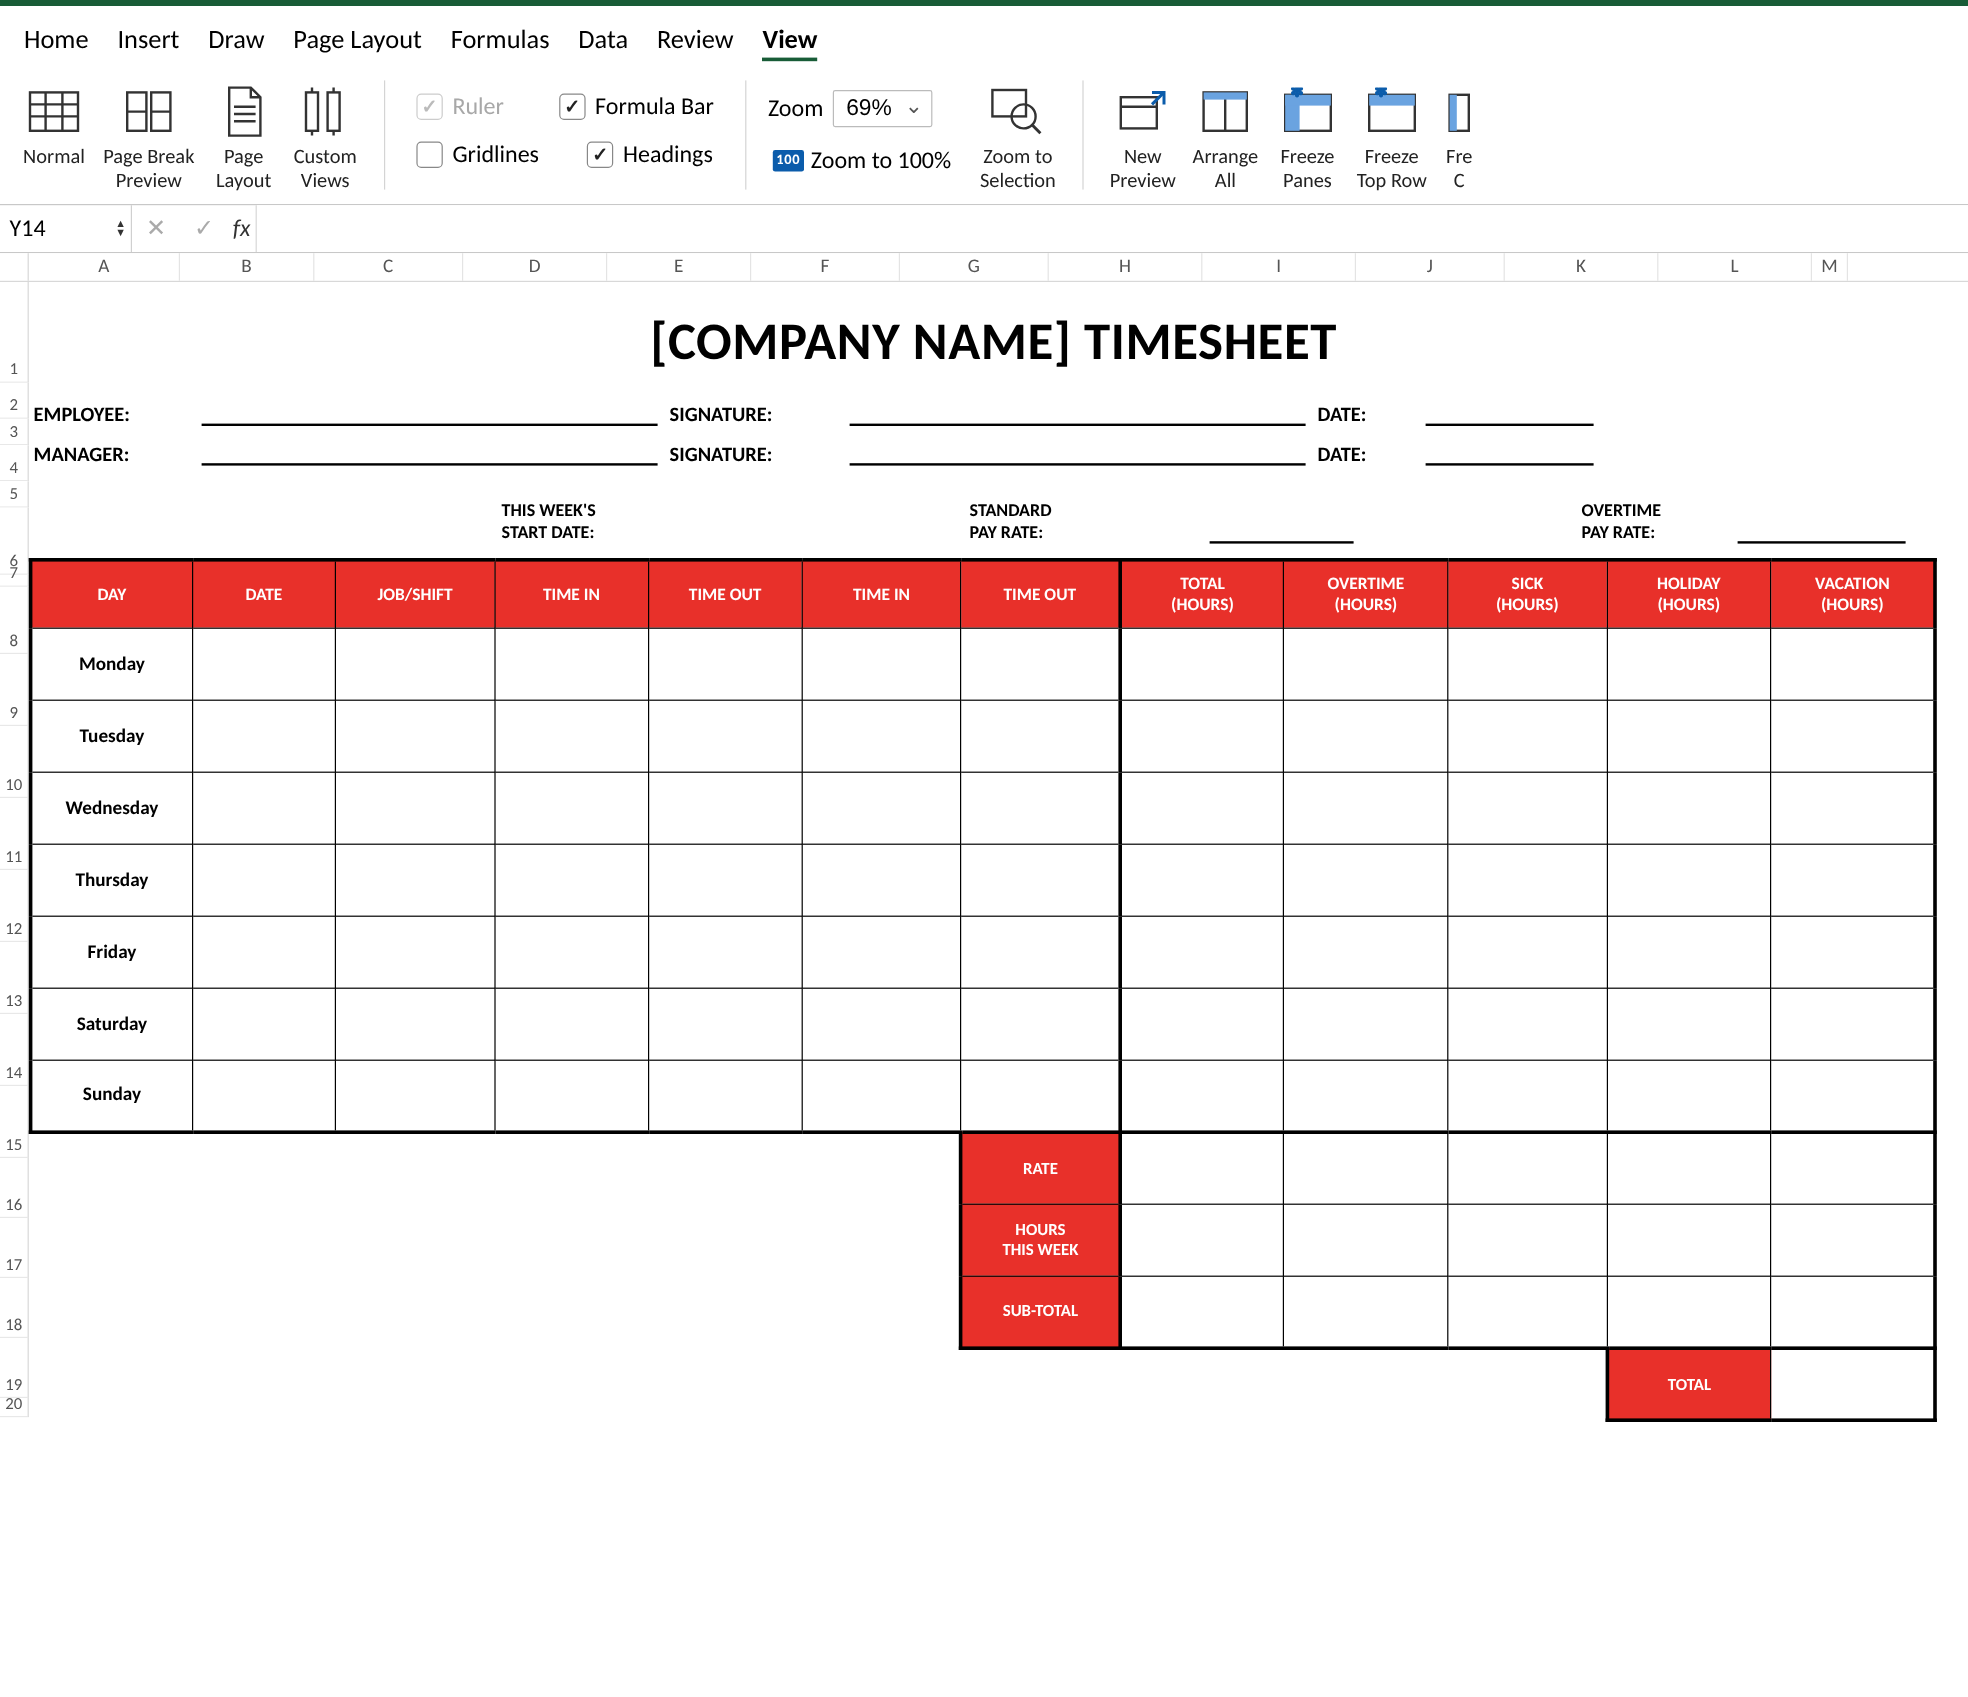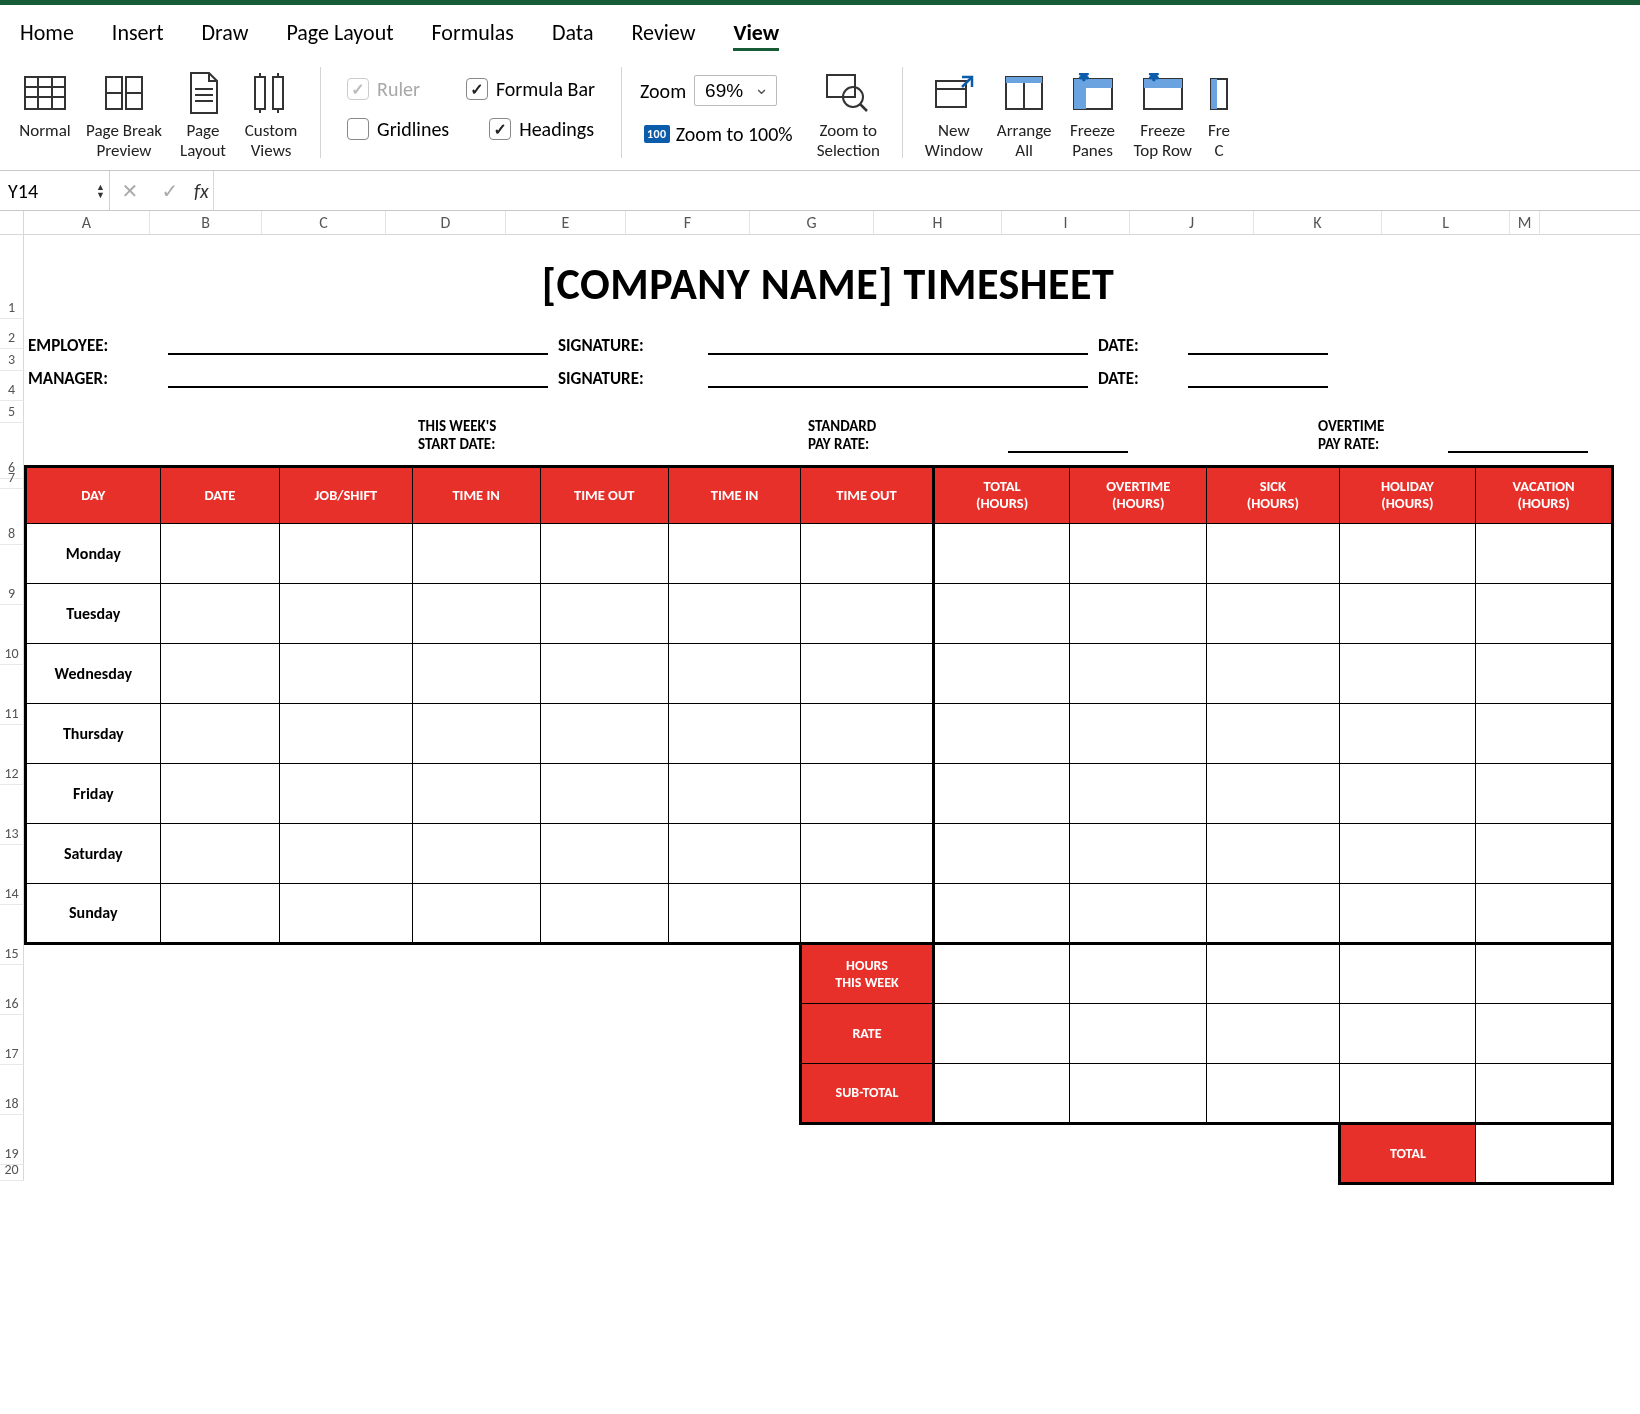--- a/index.html
+++ b/index.html
@@ -1,19 +1,19 @@
 <!DOCTYPE html>
 <html><head>
 <meta charset="utf-8">
 <style>
 * { box-sizing: border-box; margin: 0; padding: 0; }
 body { font-family: -apple-system, "Segoe UI", Calibri, Arial, sans-serif; background: #fff; width: 1640px; overflow: hidden; }
 .topbar { height: 5px; background: #185c37; }
 
-.tabs { display: flex; gap: 38px; padding: 12px 20px 6px 20px; font-size: 22px; }
+.tabs { display: flex; gap: 24px; padding: 12px 20px 6px 20px; font-size: 22px; }
 .tabs .tab { cursor: pointer; padding: 2px 0; }
 .tabs .tab.active { font-weight: 700; border-bottom: 3px solid #185c37; }
 
 .ribbon { display: flex; align-items: flex-start; gap: 8px; padding: 8px 14px 10px 14px; border-bottom: 1px solid #c8c8c8; }
 .ribbon-group { display: flex; gap: 6px; }
 .rbtn { display: flex; flex-direction: column; align-items: center; justify-content: flex-start; padding: 4px 4px 0 4px; font-size: 17px; cursor: pointer; text-align: center; line-height: 1.15; color: #222; min-width: 62px; }
 .rbtn .icon { height: 48px; display: flex; align-items: center; justify-content: center; margin-bottom: 4px; }
 .vsep { width: 1px; background: #d4d4d4; margin: 2px 10px; align-self: stretch; }
 
 .check-row { display: flex; align-items: center; gap: 8px; font-size: 20px; padding: 6px 8px; cursor: pointer; }
@@ -200,21 +200,21 @@
     <div class="rbtn">
       <span class="icon">
         <svg width="44" height="40">
             <rect x="4" y="8" width="30" height="26" fill="none" stroke="#333" stroke-width="2"></rect>
             <line x1="4" y1="16" x2="34" y2="16" stroke="#333" stroke-width="2"></line>
             <path d="M30 4 l10 0 l0 10" fill="none" stroke="#0b5cab" stroke-width="2.5"></path>
             <line x1="30" y1="14" x2="40" y2="4" stroke="#0b5cab" stroke-width="2.5"></line>
           </svg>
       </span>
       <span style="white-space:pre">New
-Window</span>
+Preview</span>
     </div>
     <div class="rbtn">
       <span class="icon">
         <svg width="40" height="40">
             <rect x="2" y="4" width="36" height="32" fill="none" stroke="#333" stroke-width="2"></rect>
             <line x1="20" y1="4" x2="20" y2="36" stroke="#333" stroke-width="2"></line>
             <rect x="2" y="4" width="36" height="6" fill="#6aa3e0"></rect>
           </svg>
       </span>
       <span style="white-space:pre">Arrange
@@ -479,49 +479,49 @@
             </tr>
           </tbody>
         <tbody id="summarybody">
             <tr>
               <td class="nb" style="border: none;"></td>
               <td class="nb" style="border: none;"></td>
               <td class="nb" style="border: none;"></td>
               <td class="nb" style="border: none;"></td>
               <td class="nb" style="border: none;"></td>
               <td class="nb" style="border: none;"></td>
+              <td class="redcell thick-l thick-r" style="white-space: pre;">RATE</td>
+              <td></td>
+              <td></td>
+              <td></td>
+              <td></td>
+              <td class="thick-r"></td>
+            </tr>
+            <tr>
+              <td class="nb" style="border: none;"></td>
+              <td class="nb" style="border: none;"></td>
+              <td class="nb" style="border: none;"></td>
+              <td class="nb" style="border: none;"></td>
+              <td class="nb" style="border: none;"></td>
+              <td class="nb" style="border: none;"></td>
               <td class="redcell thick-l thick-r" style="white-space: pre;">HOURS
 THIS WEEK</td>
               <td></td>
               <td></td>
               <td></td>
               <td></td>
               <td class="thick-r"></td>
             </tr>
             <tr>
               <td class="nb" style="border: none;"></td>
               <td class="nb" style="border: none;"></td>
               <td class="nb" style="border: none;"></td>
               <td class="nb" style="border: none;"></td>
               <td class="nb" style="border: none;"></td>
               <td class="nb" style="border: none;"></td>
-              <td class="redcell thick-l thick-r" style="white-space: pre;">RATE</td>
-              <td></td>
-              <td></td>
-              <td></td>
-              <td></td>
-              <td class="thick-r"></td>
-            </tr>
-            <tr>
-              <td class="nb" style="border: none;"></td>
-              <td class="nb" style="border: none;"></td>
-              <td class="nb" style="border: none;"></td>
-              <td class="nb" style="border: none;"></td>
-              <td class="nb" style="border: none;"></td>
-              <td class="nb" style="border: none;"></td>
               <td class="redcell thick-l thick-r thick-b" style="white-space: pre;">SUB-TOTAL</td>
               <td class="thick-b"></td>
               <td class="thick-b"></td>
               <td class="thick-b"></td>
               <td class="thick-b"></td>
               <td class="thick-r thick-b"></td>
             </tr>
             <tr>
               <td class="nb" style="border: none;"></td>
               <td class="nb" style="border: none;"></td>

